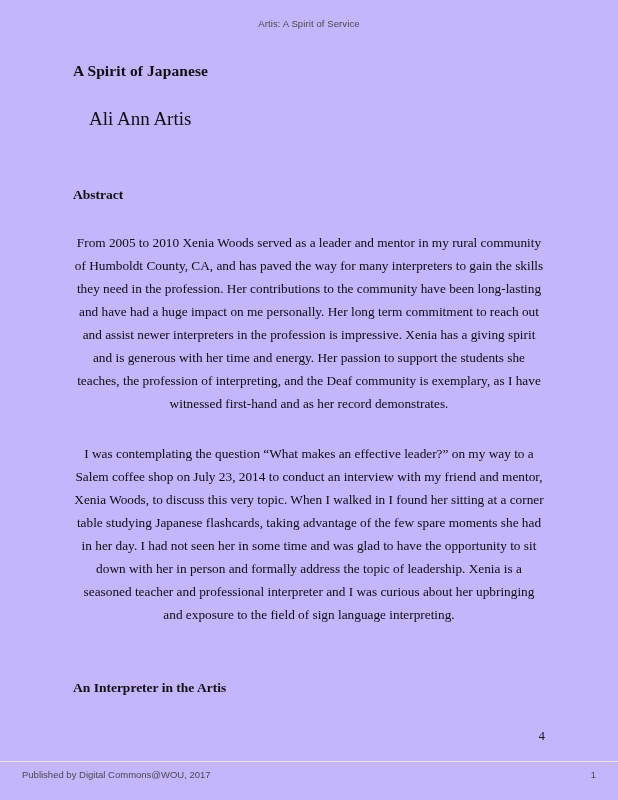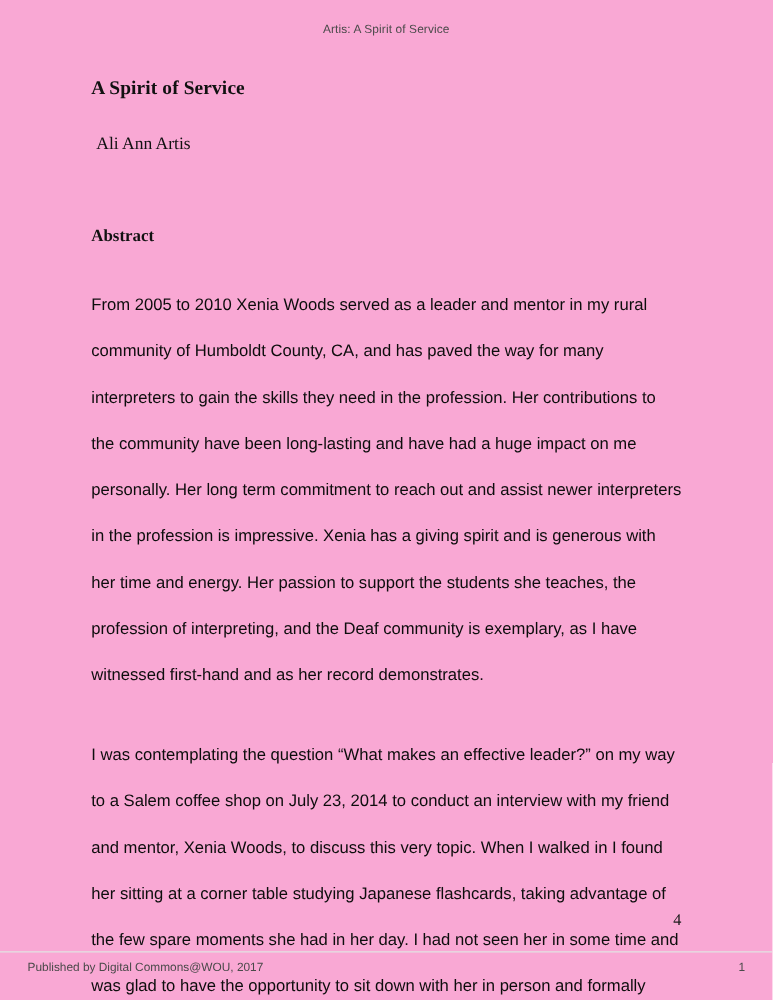--- a/index.html
+++ b/index.html
@@ -4,21 +4,21 @@
 <style>
   html, body {
     margin: 0;
     padding: 0;
     background: #ffffff;
   }
   .page {
     position: relative;
     width: 618px;
     height: 800px;
-    background: #f9a8d4;
+    background: #c4b5fd;
     overflow: hidden;
     box-sizing: border-box;
   }
   .running-head {
     position: absolute;
     top: 18px;
     left: 0;
     width: 618px;
     text-align: center;
     font-family: "Liberation Sans", sans-serif;
@@ -35,45 +35,45 @@
   .doc-title {
     font-family: "Liberation Serif", serif;
     font-weight: bold;
     font-size: 15.5px;
     color: #111111;
     margin: 0 0 28px 0;
     letter-spacing: 0.1px;
   }
   .author {
     font-family: "Liberation Serif", serif;
-    font-size: 14px;
+    font-size: 19px;
     color: #111111;
-    margin: 0 0 8px 4px;
+    margin: 0 0 8px 16px;
   }
   .affiliation {
     font-family: "Liberation Serif", serif;
     font-style: italic;
     font-size: 13.5px;
     color: #111111;
     margin: 0;
   }
   .section-heading {
     font-family: Liberation Serif, serif;
     font-weight: bold;
     font-size: 13.5px;
     color: #111111;
     margin: 0;
   }
   .body-par {
-    font-family: Liberation Sans, sans-serif;
+    font-family: Liberation Serif, serif;
     font-size: 13.3px;
     color: #0d0d0d;
-    line-height: 37px;
+    line-height: 23px;
     margin: 0;
-    text-align: left;
+    text-align: center;
   }
   .gap-abstract-head { height: 49px; }
   .gap-head-par { height: 28px; }
   .gap-par { height: 27px; }
   .gap-before-section { height: 54px; }
   .gap-section-par { height: 27px; }
   .page-number {
     position: absolute;
     top: 728px;
     left: 73px;
@@ -117,21 +117,21 @@
 </style>
 </head>
 <body>
 
 <div class="page">
 
   <div class="running-head">Artis: A Spirit of Service</div>
 
   <div class="content">
 
-    <h1 class="doc-title">A Spirit of Service</h1>
+    <h1 class="doc-title">A Spirit of Japanese</h1>
 
     <div class="author">Ali Ann Artis</div>
 
 
     <div class="gap-abstract-head"></div>
 
     <div class="section-heading">Abstract</div>
 
     <div class="gap-head-par"></div>
 

